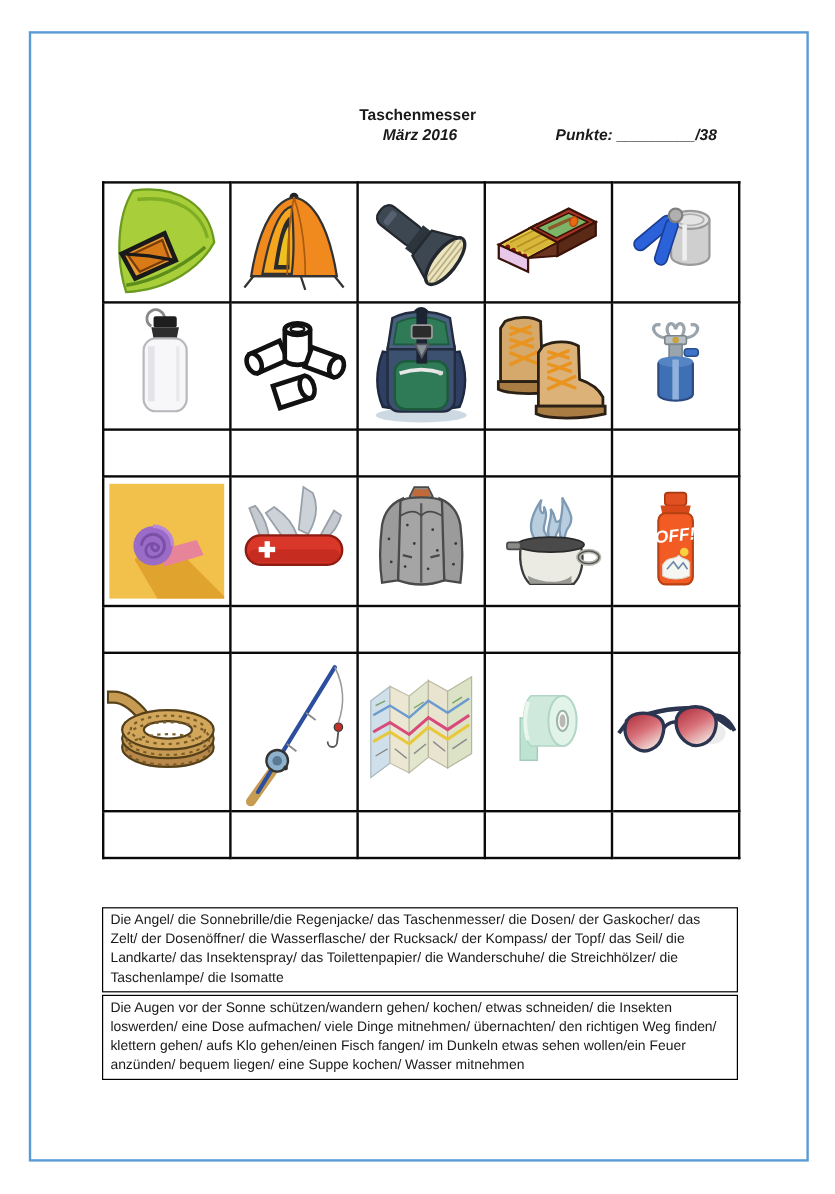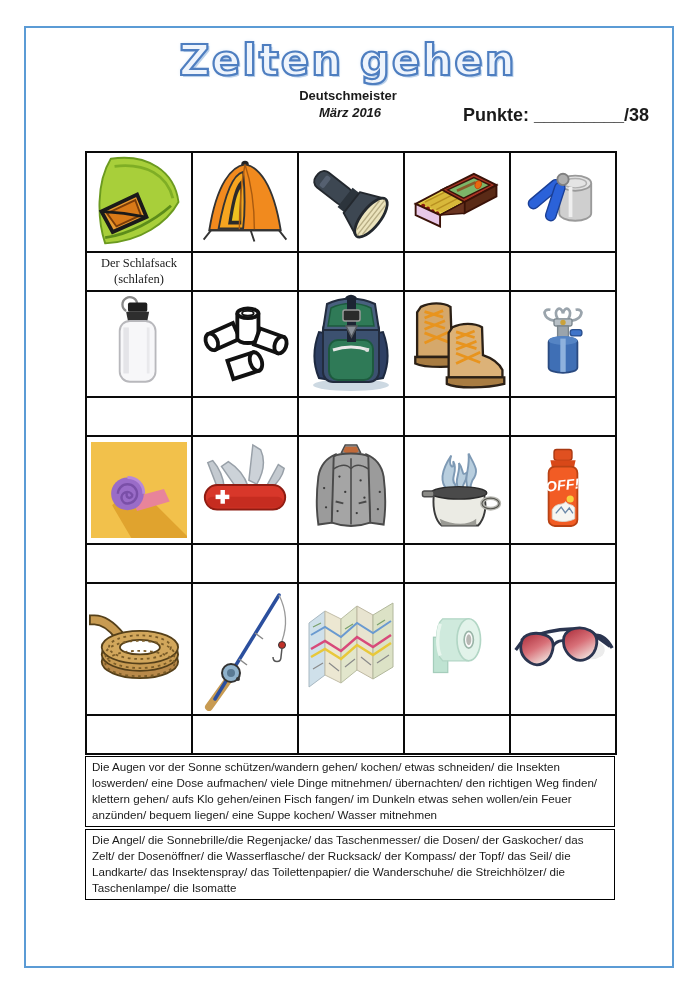--- a/index.html
+++ b/index.html
@@ -8,40 +8,39 @@
   .page-border{position:absolute;left:24px;top:26px;width:646px;height:938px;
         border:2px solid #5B9BD5;pointer-events:none;}
   .title{position:absolute;left:0;top:36px;width:100%;text-align:center;
         font-family:"DejaVu Sans",sans-serif;font-size:42px;font-weight:bold;letter-spacing:2px;
         color:#eef4fc;-webkit-text-stroke:2.2px #4e7ec0;
         text-shadow:2px 2px 0 #b9d0ea,0 0 4px #cfe0f2;}
   .subtitle{position:absolute;left:0;top:88px;width:100%;text-align:center;
         font-size:13px;font-weight:bold;}
   .date{position:absolute;left:255px;top:105px;width:190px;text-align:center;
         font-size:13px;font-weight:bold;font-style:italic;}
-  .points{position:absolute;left:463px;top:105px;font-size:18px;font-weight:bold;}
+  .points{position:absolute;left:463px;top:105px;font-size:13px;font-weight:bold;font-style:italic;}
   .question{position:absolute;left:79px;top:128px;font-size:14.5px;font-weight:bold;color:#FF0000;}
   table.grid{position:absolute;left:85px;top:151px;border-collapse:collapse;table-layout:fixed;width:530px;}
   table.grid td{border:2px solid #0a0a0a;padding:0;text-align:center;vertical-align:middle;overflow:hidden;}
   tr.img-row td{background:#fff;}
   tr.lbl-row td{height:37px;font-family:"Liberation Serif",serif;font-size:12.5px;line-height:1.25;}
   .example-label{white-space:pre-line;display:block;}
   .cell svg{display:block;margin:0 auto;}
   .banks{position:absolute;left:85px;top:756px;width:530px;}
   .bank{box-sizing:border-box;width:530px;border:1.6px solid #000;
         padding:2px 6px 3px 6px;font-size:11.6px;line-height:16px;margin-bottom:2px;}
 </style>
 </head>
 <body>
 
 <div class="page">
   <div class="page-border"></div>
 
-  <div class="title">Zelten gehen</div>
-  <div class="subtitle">Deutschmeister</div>
+  <div class="subtitle">Taschenmesser</div>
   <div class="date">März 2016</div>
   <div class="points">Punkte: _________/38</div>
 
   <table class="grid">
     <colgroup>
         <col style="width:106px">
         <col style="width:106px">
         <col style="width:106px">
         <col style="width:106px">
         <col style="width:106px">
@@ -111,30 +110,20 @@
             <rect x="4" y="-5" width="42" height="11" rx="5.5" fill="#2b62d9" stroke="#1a3f96" stroke-width="1.5"></rect>
           </g>
           <g transform="translate(50 26) rotate(108)">
             <rect x="4" y="-5" width="42" height="11" rx="5.5" fill="#2b62d9" stroke="#1a3f96" stroke-width="1.5"></rect>
           </g>
           <circle cx="50" cy="26" r="6" fill="#b0b0b0" stroke="#808080" stroke-width="2"></circle>
         </svg>
       </td>
     </tr>
 
-    <tr class="lbl-row">
-      <td>
-        <span class="example-label">Der Schlafsack
-(schlafen)</span>
-      </td>
-      <td></td>
-      <td></td>
-      <td></td>
-      <td></td>
-    </tr>
 
     <tr class="img-row" style="height:106px">
       <td class="cell">
         <svg width="92" height="98" viewBox="0 0 100 100">
           <path d="M36 14 a8 8 0 1 1 12 -7" fill="none" stroke="#888" stroke-width="2.5"></path>
           <rect x="38" y="5" width="21" height="10" rx="2" fill="#1e1e1e"></rect>
           <path d="M36 15 L61 15 L59 25 L38 25 Z" fill="#2e2e2e"></path>
           <rect x="29" y="25" width="39" height="66" rx="11" fill="#f7f7f9" stroke="#b8b8bc" stroke-width="2"></rect>
           <path d="M36 32 L36 82" stroke="#e4e4e8" stroke-width="6" fill="none"></path>
           <path d="M60 32 L60 82" stroke="#e9e9ec" stroke-width="3" fill="none"></path>
@@ -376,16 +365,16 @@
       <td></td>
       <td></td>
       <td></td>
       <td></td>
       <td></td>
     </tr>
   </tbody>
     </table>
 
   <div class="banks">
+    <div class="bank">Die Angel/ die Sonnebrille/die Regenjacke/ das Taschenmesser/ die Dosen/ der Gaskocher/ das Zelt/ der Dosenöffner/ die Wasserflasche/ der Rucksack/ der Kompass/ der Topf/ das Seil/ die Landkarte/ das Insektenspray/ das Toilettenpapier/ die Wanderschuhe/ die Streichhölzer/ die Taschenlampe/ die Isomatte</div>
     <div class="bank">Die Augen vor der Sonne schützen/wandern gehen/ kochen/ etwas schneiden/ die Insekten loswerden/ eine Dose aufmachen/ viele Dinge mitnehmen/ übernachten/ den richtigen Weg finden/ klettern gehen/ aufs Klo gehen/einen Fisch fangen/ im Dunkeln etwas sehen wollen/ein Feuer anzünden/ bequem liegen/ eine Suppe kochen/ Wasser mitnehmen</div>
-    <div class="bank">Die Angel/ die Sonnebrille/die Regenjacke/ das Taschenmesser/ die Dosen/ der Gaskocher/ das Zelt/ der Dosenöffner/ die Wasserflasche/ der Rucksack/ der Kompass/ der Topf/ das Seil/ die Landkarte/ das Insektenspray/ das Toilettenpapier/ die Wanderschuhe/ die Streichhölzer/ die Taschenlampe/ die Isomatte</div>
   </div>
 </div>
 
 </body></html>

